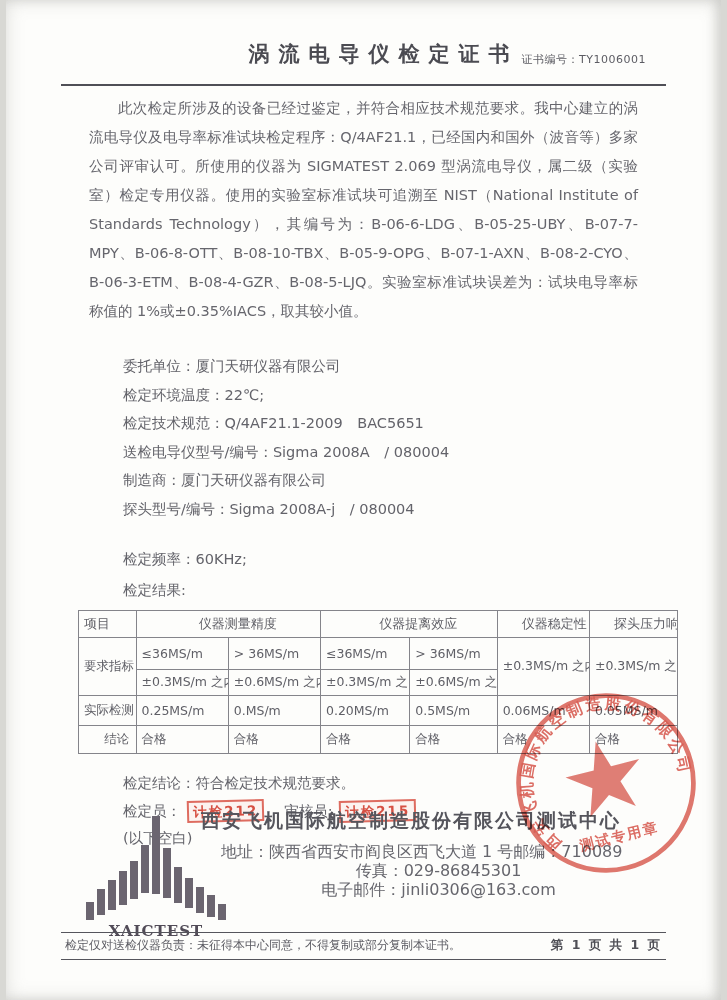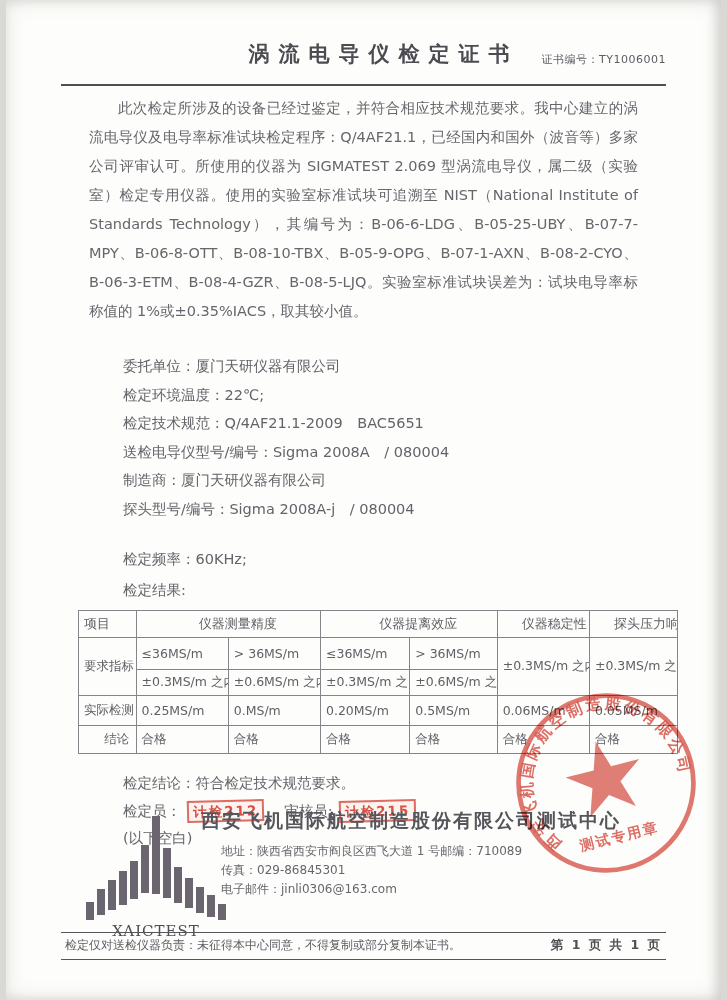--- a/index.html
+++ b/index.html
@@ -9,21 +9,21 @@
     position:relative; width:715px; height:1000px; margin:0 auto;
     background:#fdfdfb; color:#63636a; overflow:hidden;
     box-shadow: inset 0 0 18px rgba(120,120,115,.25), inset -6px 0 10px rgba(120,120,115,.18);
   }
   .inner { padding:40px 55px 0 55px; }
   .title-row { position:relative; height:38px; }
   .doc-title {
     text-align:center; font-family:"DejaVu Serif","Liberation Serif",serif;
     font-size:21px; font-weight:bold; letter-spacing:9px; color:#4b4b52; padding-left:40px;
   }
-  .cert-no { position:absolute; right:0; top:12px; font-size:11px; color:#5c5c63; letter-spacing:.5px; }
+  .cert-no { position:absolute; right:20px; top:12px; font-size:11px; color:#5c5c63; letter-spacing:.5px; }
   .title-rule { border:none; border-top:2px solid #4f4f56; margin-top:6px; }
   .intro {
     margin:8px 28px 0 28px; font-size:14.5px; line-height:29px;
     text-align:justify; text-indent:2em; color:#66666d;
   }
   .info-block { margin:26px 0 0 62px; }
   .info-line { font-size:14.5px; line-height:28.5px; color:#63636a; }
   .freq-block { margin:22px 0 0 62px; }
   .result-line { margin-top:2px; }
   table.cert-table {
@@ -43,27 +43,27 @@
   .red-stamp {
     display:inline-block; border:2px solid rgba(214,74,60,.8); color:rgba(209,62,48,.9);
     font-size:13.5px; font-weight:bold; letter-spacing:2px; padding:0 4px; line-height:18px;
     transform:rotate(-1.5deg); background:rgba(240,120,105,.07);
   }
   .issuer { position:absolute; left:80px; top:808px; width:570px; }
   .logo { position:absolute; left:0; top:8px; width:140px; }
   .logo-bars { display:flex; align-items:flex-end; justify-content:center; gap:3px; height:104px; }
   .logo-bars span { width:9px; background:#6b6570; display:inline-block; }
   .logo-text {
-    text-align:center; font-family:"DejaVu Serif","Liberation Serif",serif; font-weight:normal;
+    text-align:center; font-family:"DejaVu Serif","Liberation Serif",serif; font-weight:bold;
     font-size:15px; letter-spacing:1px; color:#514b57; margin-top:2px;
   }
   .issuer-name {
     margin-left:115px; font-size:19px; font-weight:bold; letter-spacing:2px; color:#55555c;
   }
-  .issuer-contact { margin:8px 0 0 135px; font-size:12px; line-height:19px; color:#66666d; }
+  .issuer-contact { margin:8px 0 0 135px; font-size:16px; line-height:19px; color:#66666d;text-align:center; }
   .addr-row { display:flex; }
   .zip { }
   .footer {
     position:absolute; left:55px; right:55px; top:932px;
     border-top:1.6px solid #55555c; border-bottom:1.6px solid #55555c;
     display:flex; justify-content:space-between; align-items:center; padding:4px 4px 5px 4px;
   }
   .footer-notice { font-size:12px; color:#5d5d64; }
   .footer-page { font-size:12.5px; font-weight:bold; letter-spacing:2px; color:#4f4f56;margin-left:32px; }
   .seal {

